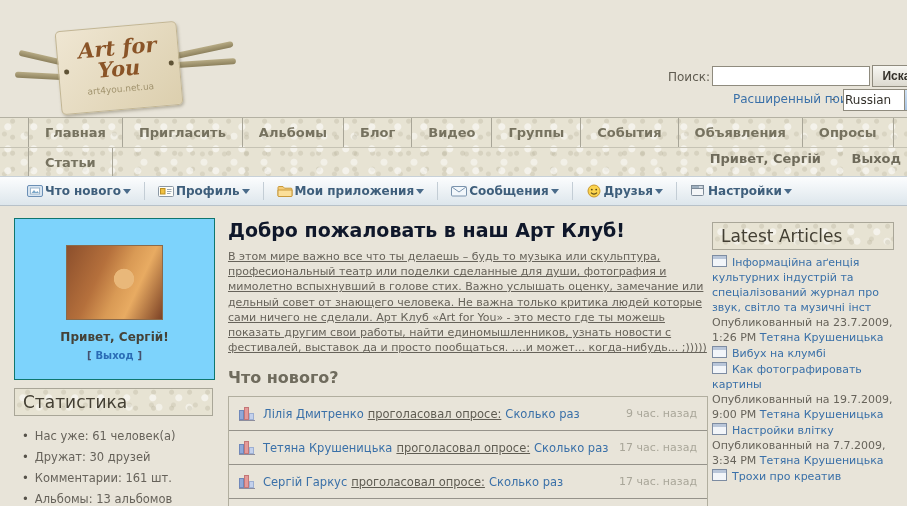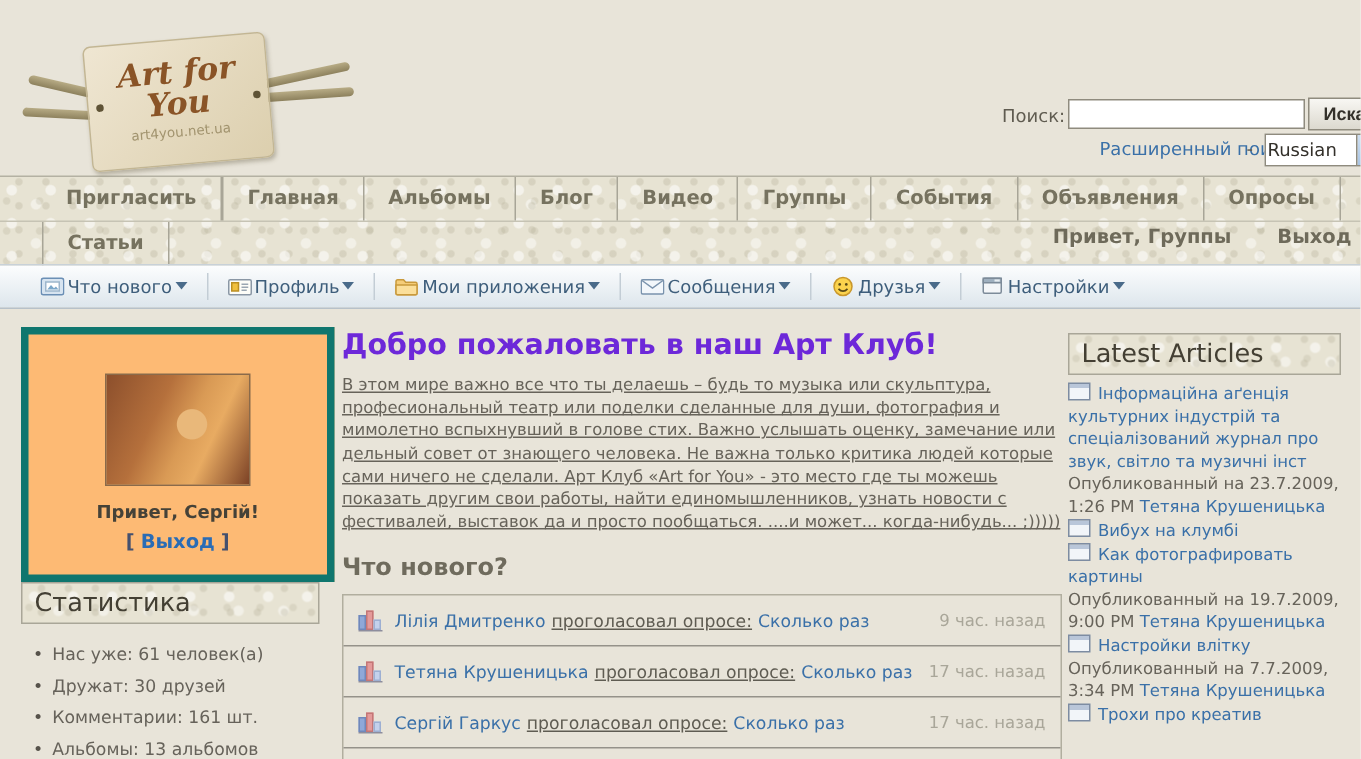--- a/index.html
+++ b/index.html
@@ -55,45 +55,45 @@
   .nav-tab{padding:0 16px;line-height:29px;font-size:13px;font-weight:bold;color:#76725f;
     border-right:1px solid #a8a597;cursor:pointer;}
   .nav-tab.first{border-left:1px solid #a8a597;}
   .nav-greet{position:absolute;right:6px;top:33px;font-size:13px;font-weight:bold;color:#6e6a5a;}
   .nav-greet .logout{margin-left:26px;color:#6e6a5a;}
 
   
   .toolbar{position:absolute;left:0;top:176px;width:907px;height:30px;display:flex;align-items:center;
     background:linear-gradient(#fcfdfe,#dde6ec);border-top:1px solid #c8d1d8;border-bottom:1px solid #b7c1c9;
     padding-left:14px;box-sizing:border-box;}
-  .tb-item{display:flex;align-items:flex-start;gap:2px;font-size:12px;font-weight:normal;color:#3e5e7b;
+  .tb-item{display:flex;align-items:center;gap:2px;font-size:12px;font-weight:bold;color:#3e5e7b;
     padding:0 13px;cursor:pointer;}
   .tb-sep{width:1px;height:18px;background:#c3cdd5;}
   .caret{width:0;height:0;border:4px solid transparent;border-top:5px solid #4a6b8a;margin-top:4px;}
   .tb-icon{width:16px;height:14px;display:inline-block;}
 
   
-  .profile-box{position:absolute;left:14px;top:218px;width:199px;height:160px;background:#fdba74;
-    border:5px solid #0f766e;text-align:center;}
+  .profile-box{position:absolute;left:14px;top:218px;width:199px;height:160px;background:#7dd3fc;
+    border:1px solid #0f766e;text-align:center;}
   .avatar{width:95px;height:73px;margin:26px auto 10px;border:1px solid #8a6a4a;
     background:
       radial-gradient(circle at 60% 45%, #e9b87a 0 14%, transparent 15%),
       linear-gradient(115deg,#8c4f2c 0%,#b5703c 35%,#d99a55 55%,#e8ab62 70%,#7c4226 100%);}
   .pb-greet{font-size:12px;font-weight:bold;color:#454238;margin-bottom:6px;}
-  .pb-logout{font-size:13px;font-weight:bold;}
+  .pb-logout{font-size:10px;font-weight:bold;}
   .pb-logout .br{color:#44506e;} .pb-logout a{color:#2a6cb5;margin:0 4px;}
 
   .stats-box{position:absolute;left:14px;top:388px;width:199px;}
   .box-header{border:1px solid #a9a698;padding:3px 8px;font-size:17px;font-weight:normal;color:#433f33;}
   .stats-list{margin:10px 0 0;padding:0 4px;list-style:none;}
   .stats-list li{font-size:11.5px;line-height:21px;color:#66625a;}
   .stats-list li::before{content:"•";color:#56524a;margin:0 6px 0 4px;}
 
   
-  .welcome-title{position:absolute;left:228px;top:219px;font-size:19px;font-weight:bold;color:#6d28d9;}
+  .welcome-title{position:absolute;left:228px;top:219px;font-size:19px;font-weight:bold;color:#0f172a;}
   .welcome-text{position:absolute;left:228px;top:249px;width:480px;font-size:11px;line-height:15.2px;color:#67635a;text-decoration:underline;}
   .whatsnew-title{position:absolute;left:228px;top:368px;font-size:16px;font-weight:bold;color:#6f6b5d;}
   .act-list{position:absolute;left:228px;top:396px;width:478px;border:1px solid #b1ae9f;}
   .act-row{display:flex;align-items:center;height:33px;padding:0 10px;border-bottom:1px solid #95928a;font-size:11.5px;}
   .act-row:last-child{border-bottom:none;}
   .act-row a{color:#3a70a8;}
   .act-row .action{color:#5f5c52;margin:0 4px;text-decoration:underline;}
   .act-time{margin-left:auto;color:#a9a699;font-size:11px;}
   .poll-icon{position:relative;width:16px;height:14px;margin-right:8px;flex:0 0 16px;}
   .poll-icon i{position:absolute;bottom:1px;}
@@ -133,35 +133,35 @@
   <button class="search-btn">Искать</button>
   <a class="adv-link">Расширенный поиск</a>
   <span class="adv-dash">-</span>
   <div class="lang-select">
     <span class="txt">Russian</span>
     <span class="lang-btn"></span>
   </div>
 
   <div class="nav pattern">
     <div class="nav-row r1">
+      <div class="nav-tab first">Главная</div>
       <div class="nav-tab">Пригласить</div>
-      <div class="nav-tab first">Главная</div>
       <div class="nav-tab">Альбомы</div>
       <div class="nav-tab">Блог</div>
       <div class="nav-tab">Видео</div>
       <div class="nav-tab">Группы</div>
       <div class="nav-tab">События</div>
       <div class="nav-tab">Объявления</div>
       <div class="nav-tab">Опросы</div>
     </div>
     <div class="nav-row">
       <div class="nav-tab first">Статьи</div>
     </div>
     <div class="nav-greet">
-      <span>Привет, Группы</span>
+      <span>Привет, Сергій</span>
       <a class="logout">Выход</a>
     </div>
   </div>
 
   <div class="toolbar">
     <div class="tb-item">
       <svg class="tb-icon" viewBox="0 0 16 14">
           <rect x="0.5" y="1.5" width="15" height="11" rx="1.5" fill="#d7e4f0" stroke="#6b8fb5"></rect>
           <rect x="3.5" y="4" width="9" height="6" fill="#fff" stroke="#9db6cc"></rect>
           <path d="M4.5 9l2.5-3 2 2.2L10.3 7l1.7 2z" fill="#7ba7c9"></path>

